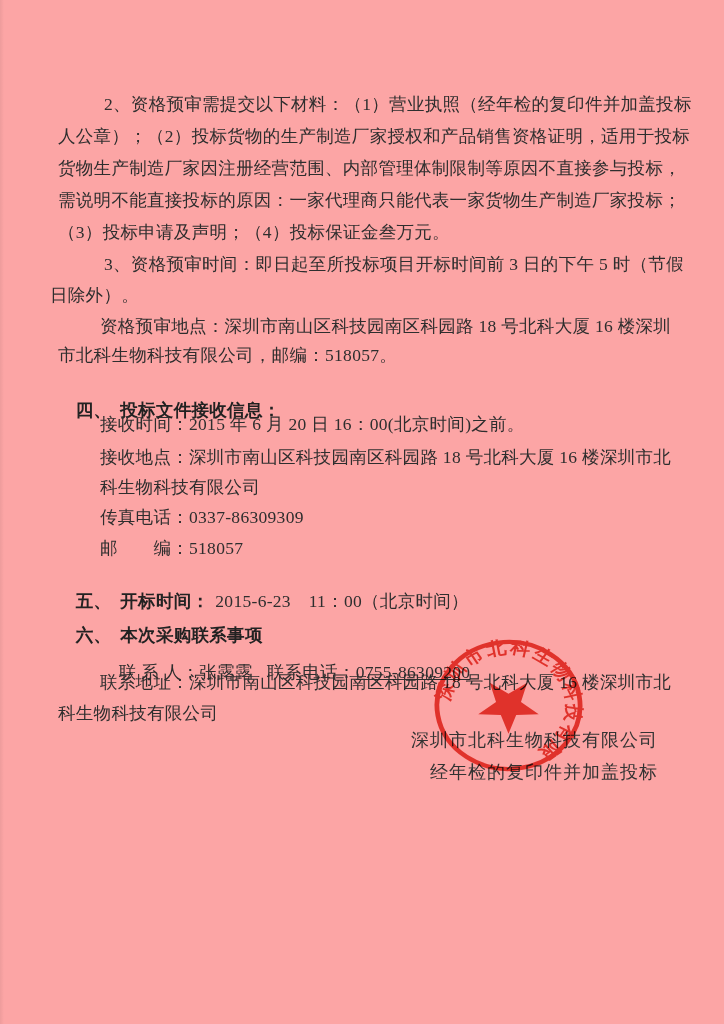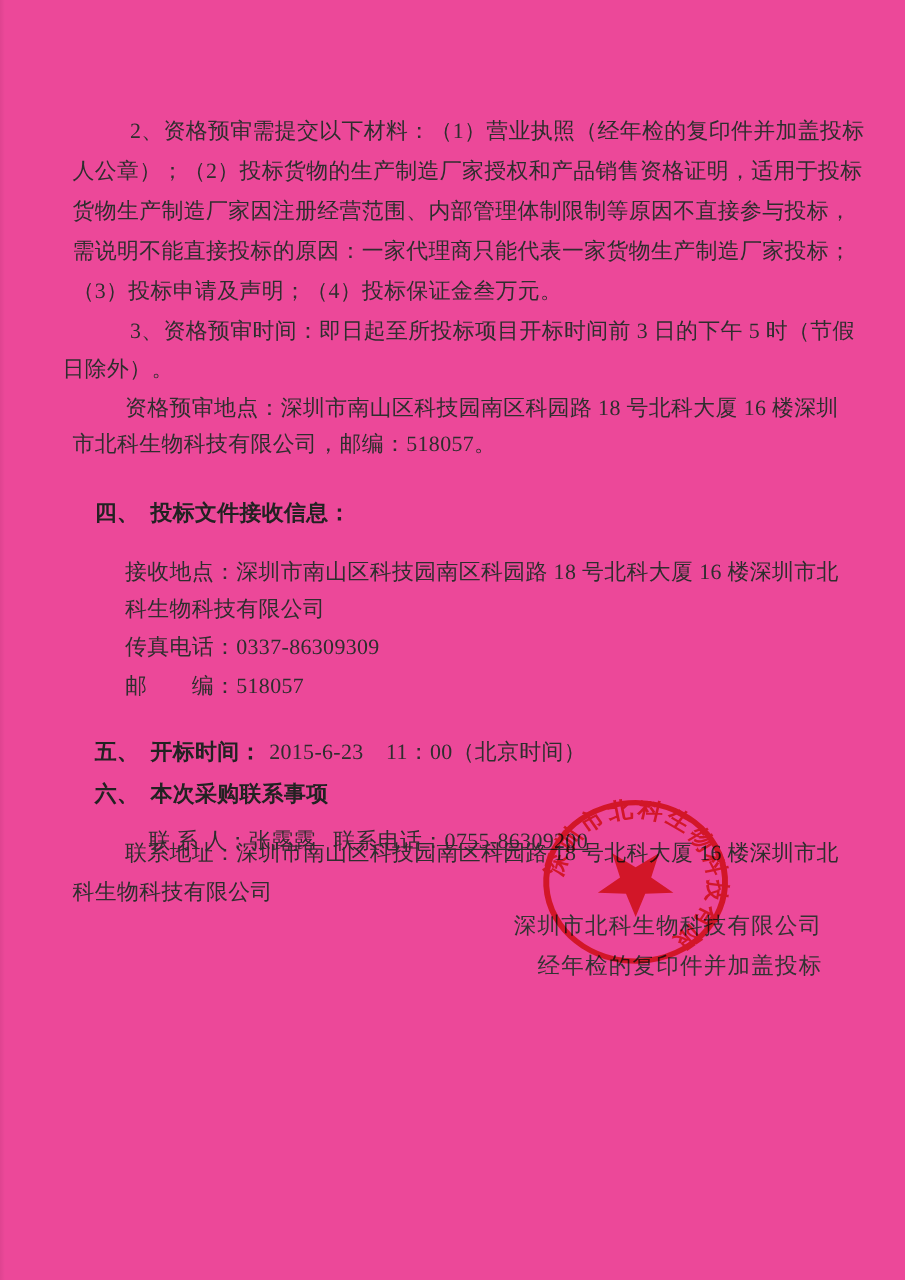--- a/index.html
+++ b/index.html
@@ -1,19 +1,19 @@
 <!DOCTYPE html>
 <html><head>
 <meta charset="utf-8">
 <style>
   html,body{margin:0;padding:0;background:#ffffff;}
   .page{
     position:relative;
     width:724px;height:1024px;
-    background:#ec4899;
+    background:#fca5a5;
     font-family:"Liberation Serif","DejaVu Serif",serif;
     color:#2e2e2e;
     overflow:hidden;
   }
   .page::before{ 
     content:"";position:absolute;left:0;top:0;width:4px;height:100%;
     background:linear-gradient(to right,rgba(0,0,0,0.06),rgba(0,0,0,0));
   }
   .ln{
     position:absolute;
@@ -49,20 +49,21 @@
 
   <div class="ln" style="top:254px;left:104px">3、资格预审时间：即日起至所投标项目开标时间前 3 日的下午 5 时（节假</div>
   <div class="ln" style="top:285px;left:50px">日除外）。</div>
 
   <div class="ln" style="top:316px;left:100px">资格预审地点：深圳市南山区科技园南区科园路 18 号北科大厦 16 楼深圳</div>
   <div class="ln" style="top:345px;left:58px">市北科生物科技有限公司，邮编：518057。</div>
 
   <div class="ln" style="top:379px;left:57px">
     <span class="bold">四、</span><span class="bold sec-title">投标文件接收信息：</span>
   </div>
+  <div class="ln" style="top:414px;left:100px">接收时间：2015 年 6 月 20 日 16：00(北京时间)之前。</div>
   <div class="ln" style="top:447px;left:100px">接收地点：深圳市南山区科技园南区科园路 18 号北科大厦 16 楼深圳市北</div>
   <div class="ln" style="top:477px;left:100px">科生物科技有限公司</div>
   <div class="ln" style="top:507px;left:100px">传真电话：0337-86309309</div>
   <div class="ln" style="top:538px;left:100px">邮　　编：518057</div>
 
   <div class="ln" style="top:570px;left:57px">
     <span class="bold">五、</span><span class="bold sec-title">开标时间：</span><span class="sec-value">2015-6-23　11：00（北京时间）</span>
   </div>
 
   <div class="ln" style="top:604px;left:57px">

